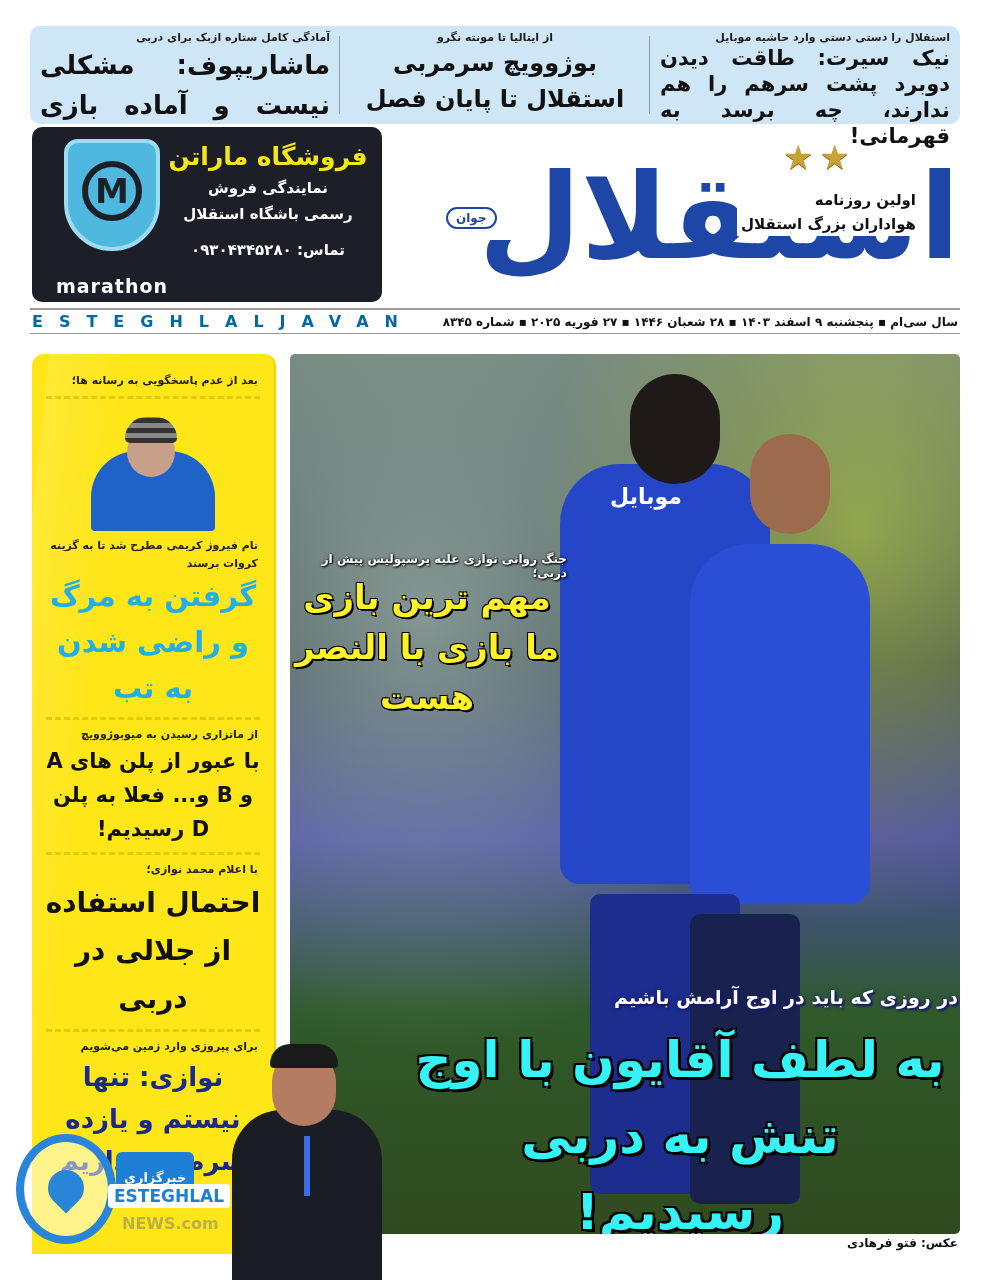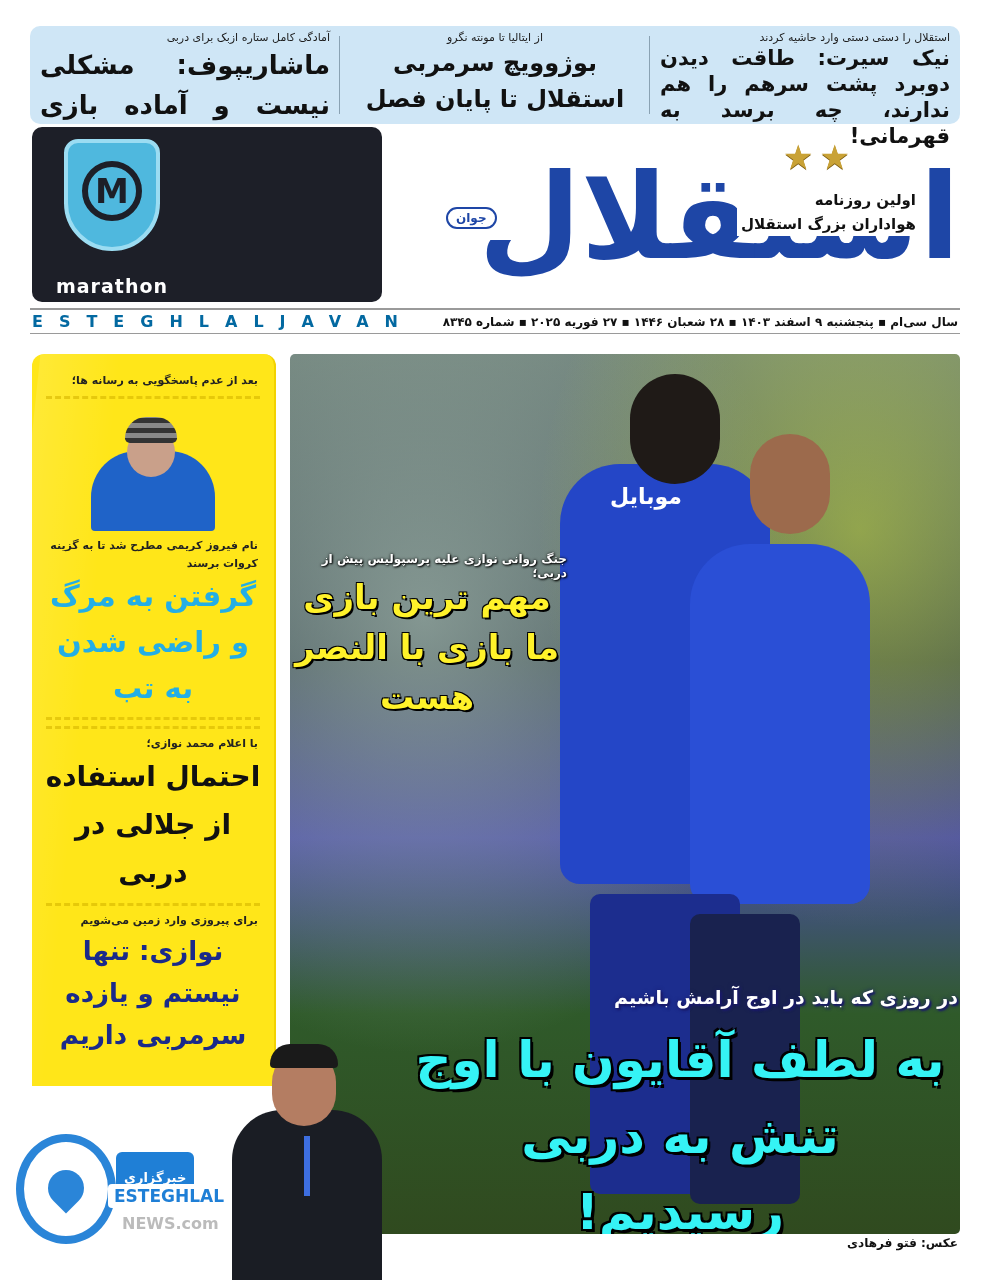--- a/index.html
+++ b/index.html
@@ -8,21 +8,21 @@
 
   
   .top-strip {
     position: absolute; left: 30px; top: 26px; width: 930px; height: 98px;
     background: #cfe6f6; border-radius: 10px; display: flex; flex-direction: row;
   }
   .teaser { flex: 1; padding: 4px 10px; display: flex; flex-direction: column; position: relative; }
   .teaser + .teaser::before {
     content: ""; position: absolute; right: 0; top: 10px; bottom: 10px; width: 1px; background: #8aa2b3;
   }
-  .teaser .kicker { font-size: 11px; font-weight: normal; color: #1d1d1d; text-align: right; line-height: 15px; }
+  .teaser .kicker { font-size: 11px; font-weight: bold; color: #1d1d1d; text-align: right; line-height: 15px; }
   .teaser .headline { font-size: 21px; font-weight: bold; color: #111; line-height: 26px; text-align: justify; text-align-last: justify; }
   .teaser.center .kicker, .teaser.center .headline { text-align: center; text-align-last: center; }
   .teaser.center .headline { font-size: 24px; line-height: 36px; }
   .teaser.left .headline { font-size: 26px; line-height: 40px; }
 
   
   .masthead { position: absolute; left: 440px; top: 132px; width: 520px; height: 168px; }
   .logo-word {
     position: absolute; right: 0; top: 10px; font-size: 118px; font-weight: bold; color: #1e46a6;
     line-height: 150px; letter-spacing: -4px; font-family: "DejaVu Sans", sans-serif;
@@ -65,21 +65,21 @@
     display: flex; align-items: center; justify-content: space-between; padding: 0 2px;
   }
   .dateline .issue { font-size: 12px; font-weight: bold; color: #111; }
   .dateline .brand-en {
     direction: ltr; font-size: 16px; font-weight: bold; color: #0369a1; letter-spacing: 16px;
     font-family: "DejaVu Sans", sans-serif;
   }
 
   
   .sidebar {
-    position: absolute; left: 32px; top: 354px; width: 244px; height: 732px;
+    position: absolute; left: 32px; top: 354px; width: 244px; height: 900px;
     background: #ffe619; border-radius: 12px 12px 0 0; overflow: hidden;
     border-right: 2px solid #f2d200;
   }
   .sidebar::before {
     content:""; position:absolute; left:-30px; top:0; width:80px; height:100%;
     background: linear-gradient(90deg, rgba(255,255,255,0.12), rgba(255,255,255,0)); transform: skewX(-6deg);
   }
   .side-story { position: relative; padding: 0 10px; text-align: center; }
   .side-kicker { font-size: 11px; font-weight: bold; color: #222; line-height: 18px; text-align: right; padding-right: 6px; }
   .side-headline { font-weight: bold; line-height: 42px; text-align: center; }
@@ -159,21 +159,21 @@
   .wm-pin { position:absolute; left: 36px; top: 36px; width: 36px; height: 36px; border-radius: 50% 50% 50% 0; transform: rotate(-45deg); background:#2a85d8; }
   .wm-fa { position:absolute; left: 104px; top: 18px; background:#1f7fd6; color:#fff; font-size: 13px; font-weight:bold; padding: 18px 8px; border-radius: 6px; }
   .wm-en { position:absolute; left: 96px; top: 50px; background:#fff; color:#1f7fd6; font-size: 17px; font-weight: bold; padding: 2px 6px; border-radius: 4px; direction: ltr; font-family: "DejaVu Sans", sans-serif; }
   .wm-news { position:absolute; left: 110px; top: 80px; color: rgba(120,120,120,0.5); font-size: 16px; font-weight: bold; direction:ltr; }
 </style>
 </head>
 <body>
 
 <div class="top-strip">
   <div class="teaser right">
-    <div class="kicker">استقلال را دستی دستی وارد حاشیه کردند</div>
+    <div class="kicker">استقلال را دستی دستی وارد حاشیه موبایل</div>
     <div class="headline">نیک سیرت: طاقت دیدن دوبرد پشت سرهم را هم ندارند، چه برسد به قهرمانی!</div>
   </div>
   <div class="teaser center">
     <div class="kicker">از ایتالیا تا مونته نگرو</div>
     <div class="headline">بوژوویچ سرمربی استقلال تا پایان فصل</div>
   </div>
   <div class="teaser left">
     <div class="kicker">آمادگی کامل ستاره ازبک برای دربی</div>
     <div class="headline">ماشاریپوف: مشکلی نیست و آماده بازی هستم</div>
   </div>
@@ -191,20 +191,26 @@
   </div>
   <div class="javan-badge">جوان</div>
 </div>
 
 <div class="ad">
   <div class="ad-logo">
     <div class="shield">
       <div class="shield-ring">M</div>
     </div>
     <div class="ad-brand">marathon</div>
+  </div>
+  <div class="ad-text">
+    <div class="ad-title">فروشگاه ماراتن</div>
+    <div class="ad-line">نمایندگی فروش</div>
+    <div class="ad-line">رسمی باشگاه استقلال</div>
+    <div class="ad-phone">تماس: ۰۹۳۰۴۳۴۵۲۸۰</div>
   </div>
 </div>
 
 <div class="dateline">
   <span class="issue">سال سی‌ام ▪ پنجشنبه ۹ اسفند ۱۴۰۳ ▪ ۲۸ شعبان ۱۴۴۶ ▪ ۲۷ فوریه ۲۰۲۵ ▪ شماره ۸۳۴۵</span>
   <span class="brand-en">ESTEGHLALJAVAN</span>
 </div>
 
 <div class="sidebar">
   <div class="side-story s1" style="padding-top:18px;">
@@ -214,20 +220,24 @@
   <div class="side-story s2">
     <div class="coach-photo">
       <div class="jacket"></div>
       <div class="head"></div>
       <div class="beanie"></div>
     </div>
     <div class="side-kicker">نام فیروز کریمی مطرح شد تا به گزینه کروات برسند</div>
     <div class="side-headline">گرفتن به مرگ و راضی شدن به تب</div>
   </div>
   <div class="divider"></div>
+  <div class="side-story s3">
+    <div class="side-kicker">از ماتزاری رسیدن به میوبوژوویچ</div>
+    <div class="side-headline">با عبور از پلن های A و B و... فعلا به پلن D رسیدیم!</div>
+  </div>
   <div class="divider"></div>
   <div class="side-story s4">
     <div class="side-kicker">با اعلام محمد نوازی؛</div>
     <div class="side-headline">احتمال استفاده از جلالی در دربی</div>
   </div>
   <div class="divider"></div>
   <div class="side-story s5">
     <div class="side-kicker">برای پیروزی وارد زمین می‌شویم</div>
     <div class="side-headline">نوازی: تنها نیستم و یازده سرمربی داریم</div>
   </div>

